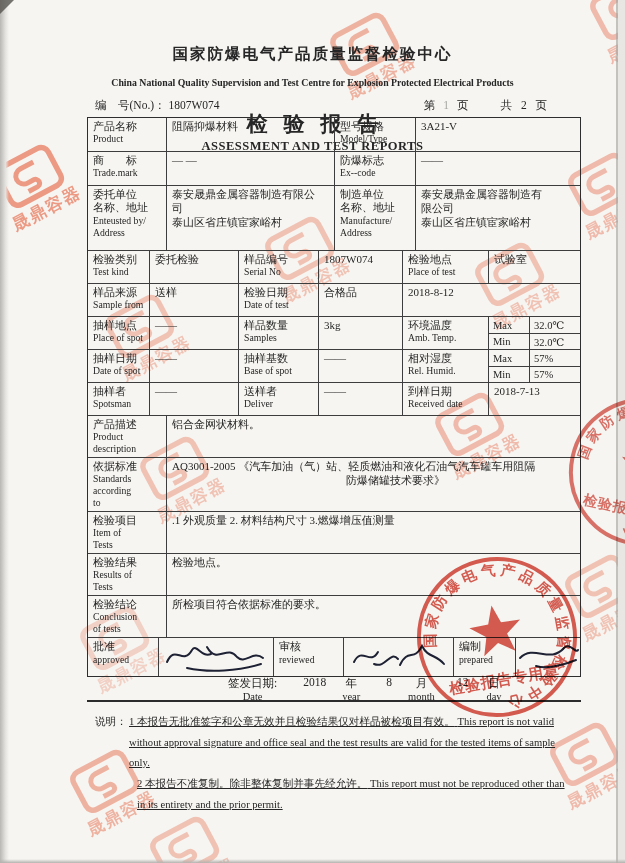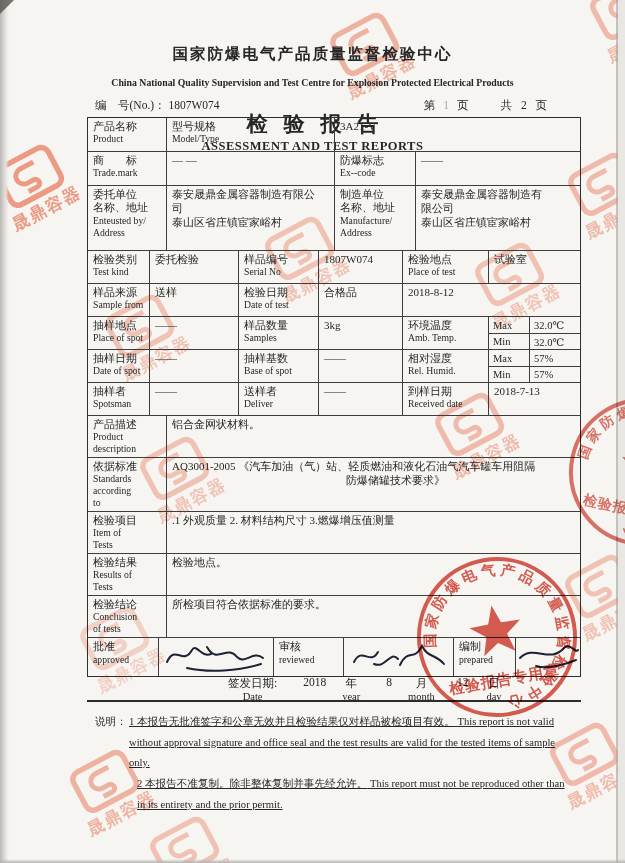--- a/index.html
+++ b/index.html
@@ -193,20 +193,21 @@
     </span>
   </div>
 
   <div class="tbl" data-interactable="false">
 
     <div class="trow" style="grid-template-columns:78px 168px 81px 1fr;min-height:33px" data-interactable="false">
       <div class="cell" data-interactable="false">
           <div class="cn" data-interactable="false">产品名称</div>
           <div class="en" data-interactable="false">Product</div>
         </div>
+      <div class="cell val" data-interactable="false">阻隔抑爆材料</div>
       <div class="cell" data-interactable="false">
           <div class="cn" data-interactable="false">型号规格</div>
           <div class="en" data-interactable="false">Model/Type</div>
         </div>
       <div class="cell val" data-interactable="false">3A21-V</div>
     </div>
 
     <div class="trow" style="grid-template-columns:78px 168px 81px 1fr;min-height:33px" data-interactable="false">
       <div class="cell" data-interactable="false">
           <div class="cn" data-interactable="false">商　　标</div>

